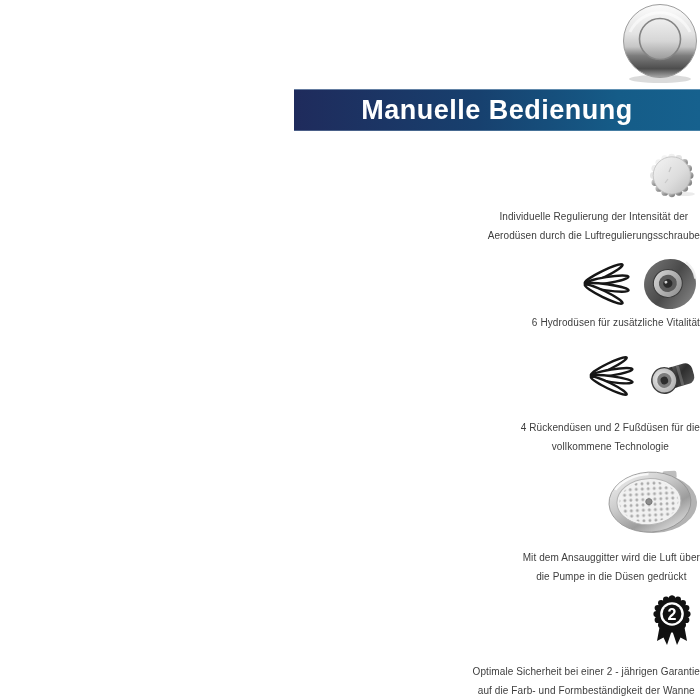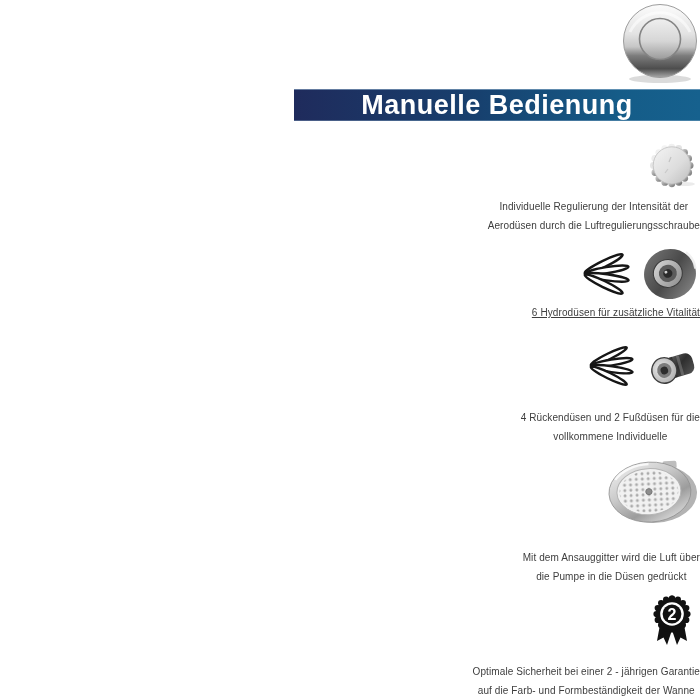--- a/index.html
+++ b/index.html
@@ -24,25 +24,25 @@
   .txt{
     color:#3D3D3D;font-size:10px;line-height:19px;text-align:center;letter-spacing:.1px;
   }
   .txt div{white-space:nowrap;}
   .icon-wrap{display:flex;align-items:center;justify-content:center;}
   .row{display:flex;align-items:center;justify-content:center;gap:10px;}
   
   .m-knob{margin-top:18px;}
   .m-txt1{margin-top:8px;}
   .m-row1{margin-top:10px;}
-  .m-txt2{text-decoration:underline;}
+  .m-txt2{}
   .m-row2{margin-top:20px;}
   .m-txt3{margin-top:18px;}
   .m-grille{margin-top:14px;}
-  .m-txt4{margin-top:22px;}
+  .m-txt4{margin-top:12px;}
   .m-medal{margin-top:8px;}
   .m-txt5{margin-top:16px;}
 </style>
 </head>
 <body>
 
 <div class="stage">
 
   <div class="top-btn icon-wrap">
     <svg width="80" height="82" viewBox="0 0 80 82">
@@ -194,21 +194,21 @@
         <rect x="33" y="15.5" width="3" height="20" fill="#8a8a8a" opacity="0.5"></rect>
         <ellipse cx="18" cy="26" rx="12.5" ry="12.8" fill="url(#faceRing)" stroke="#3c3c3c" stroke-width="1.4"></ellipse>
         <ellipse cx="18" cy="26" rx="7.2" ry="7.4" fill="#7c7c7c"></ellipse>
         <ellipse cx="18" cy="26" rx="3.8" ry="3.9" fill="#2d2d2d"></ellipse>
       </g>
     </svg>
   </div>
 
   <div class="txt m-txt3">
     <div>4 Rückendüsen und 2 Fußdüsen für die</div>
-    <div>vollkommene Individuelle</div>
+    <div>vollkommene Technologie</div>
   </div>
 
   <div class="icon-wrap m-grille">
     <svg width="96" height="66" viewBox="0 0 96 66">
       <defs>
         <linearGradient id="grilleRim" x1="0" y1="0" x2="0.7" y2="1">
           <stop offset="0" stop-color="#f5f5f5"></stop>
           <stop offset="0.45" stop-color="#c9c9c9"></stop>
           <stop offset="0.75" stop-color="#9c9c9c"></stop>
           <stop offset="1" stop-color="#d6d6d6"></stop>

